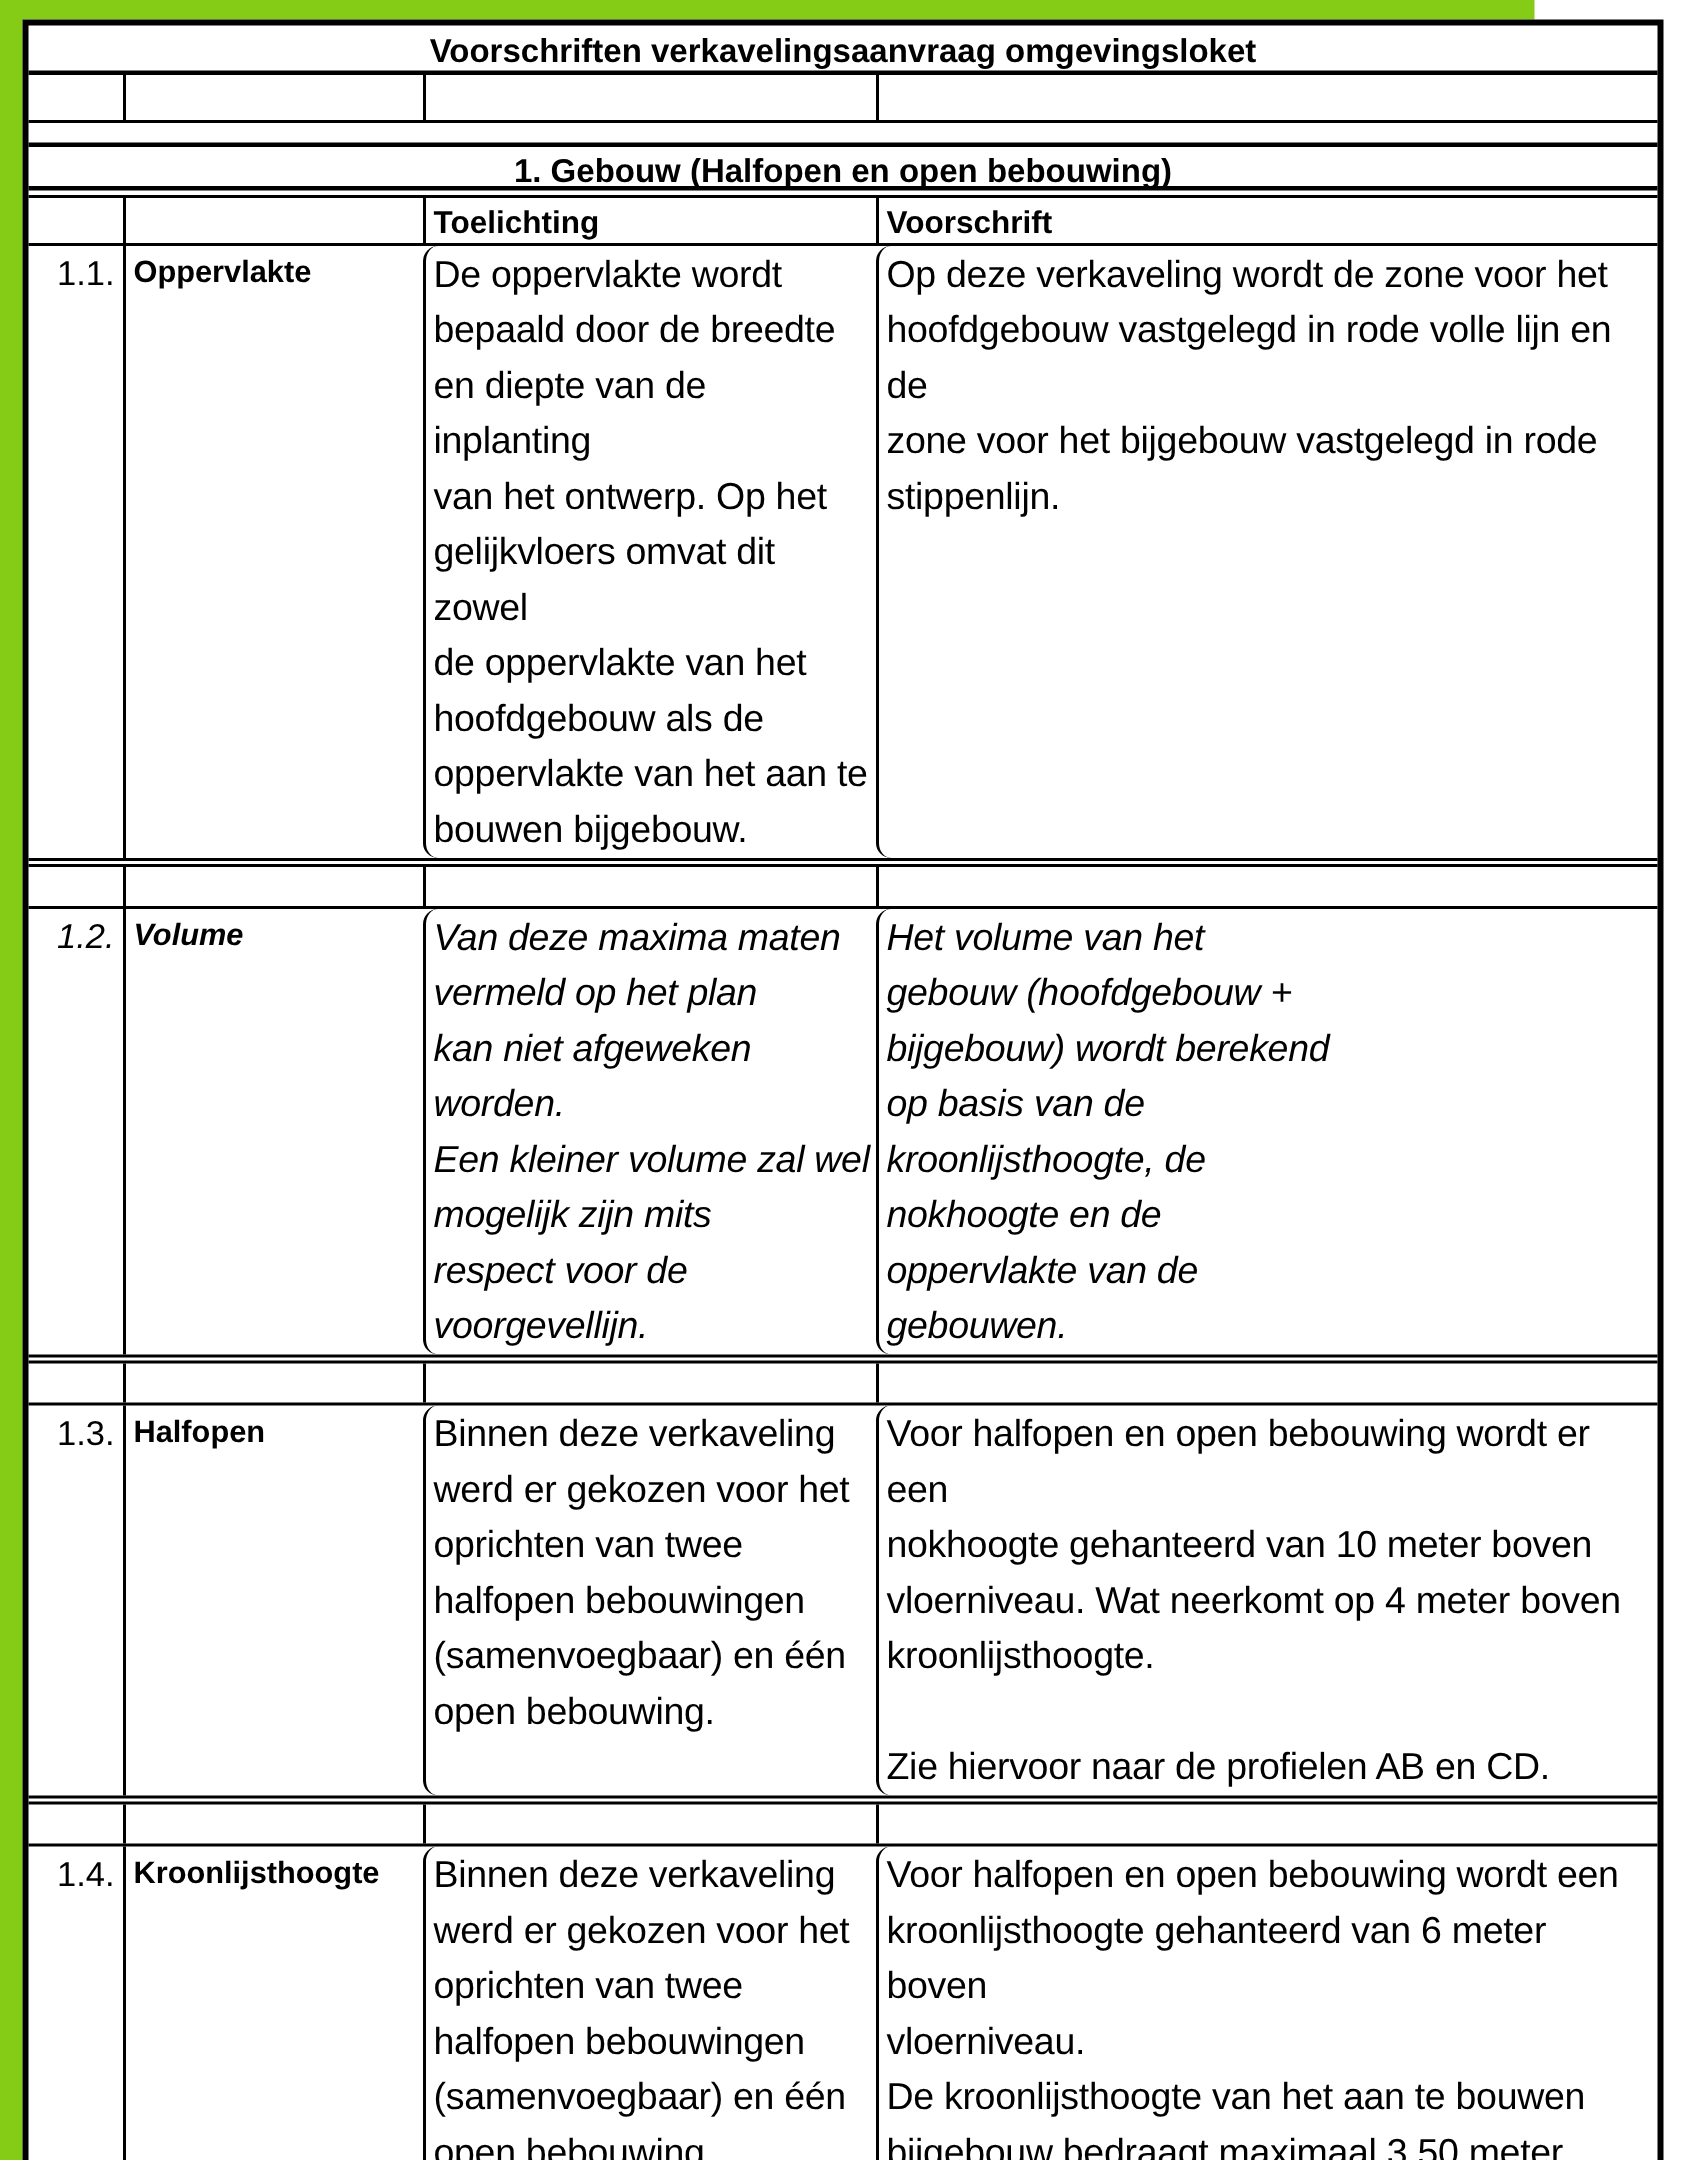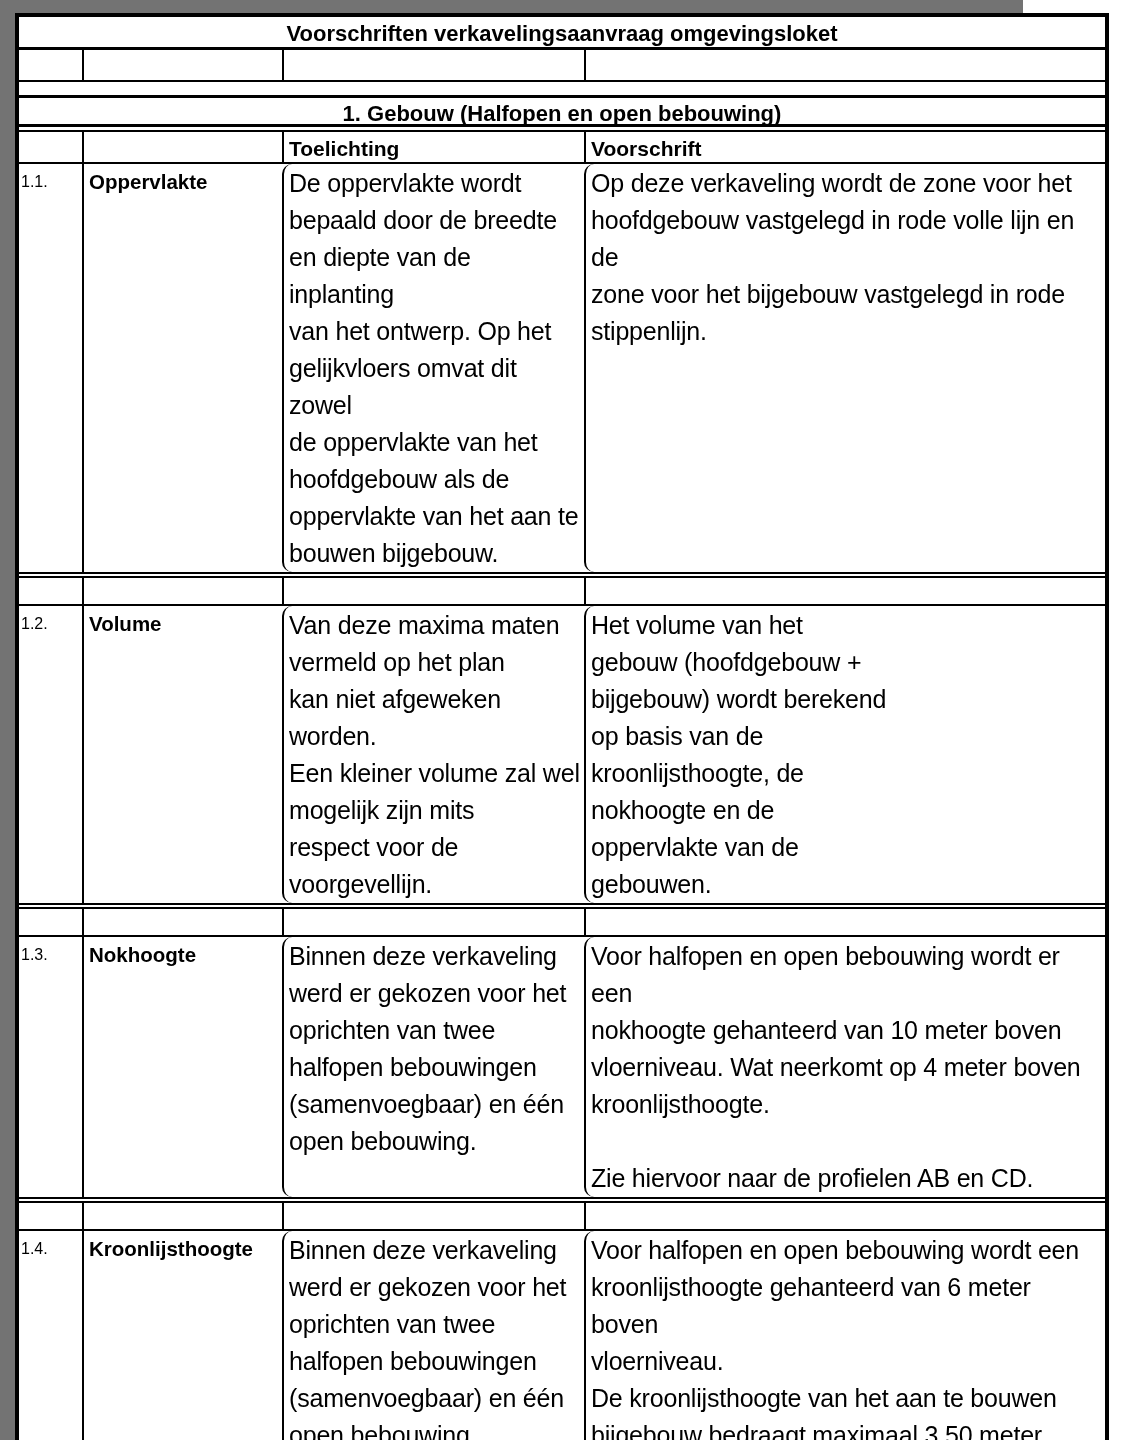--- a/index.html
+++ b/index.html
@@ -6,21 +6,21 @@
     margin: 0;
     padding: 0;
     background: #ffffff;
     font-family: "Liberation Sans", sans-serif;
     color: #000000;
   }
   .page {
     width: 1023px;
     height: 1440px;
     position: relative;
-    background: #737373;
+    background: #84cc16;
   }
   .vtable {
     position: absolute;
     left: 15px;
     top: 13px;
     width: 1094px;
     border: 4px solid #000000;
     background: #ffffff;
     box-sizing: border-box;
   }
@@ -79,31 +79,31 @@
   }
   .row-colheader .cell {
     font-size: 21px;
     line-height: 32px;
     font-weight: bold;
   }
   .row.content {
     border-bottom: 2px solid #000000;
   }
   .row.content .num {
-    font-size: 16px;
+    font-size: 23px;
     line-height: 34px;
-    padding-left: 2px;
+    padding-left: 19px;
   }
   .row.content .label {
     font-size: 20.5px;
     line-height: 34px;
     font-weight: bold;
   }
   .r11 { min-height: 370px; }
-  .r12 { min-height: 286px; }
+  .r12 { min-height: 286px; font-style: italic; }
   .r13 { min-height: 230px; }
   .r14 { min-height: 227px; }
   .row.spacer {
     margin-top: 2px;
     border-top: 2px solid #000000;
     height: 30px;
     border-bottom: 2px solid #000000;
   }
   .row.spacer.last {
     border-bottom: none;
@@ -177,21 +177,21 @@
 
     <div class="row spacer">
       <div class="cell c1"></div>
       <div class="cell c2"></div>
       <div class="cell c3"></div>
       <div class="cell c4"></div>
     </div>
 
     <div class="row content r13">
       <div class="cell c1 num">1.3.</div>
-      <div class="cell c2 label">Nokhoogte</div>
+      <div class="cell c2 label">Halfopen</div>
       <div class="cell c3 txt">Binnen deze verkaveling
 werd er gekozen voor het
 oprichten van twee
 halfopen bebouwingen
 (samenvoegbaar) en één
 open bebouwing.</div>
       <div class="cell c4 txt">Voor halfopen en open bebouwing wordt er een
 nokhoogte gehanteerd van 10 meter boven
 vloerniveau. Wat neerkomt op 4 meter boven
 kroonlijsthoogte.

